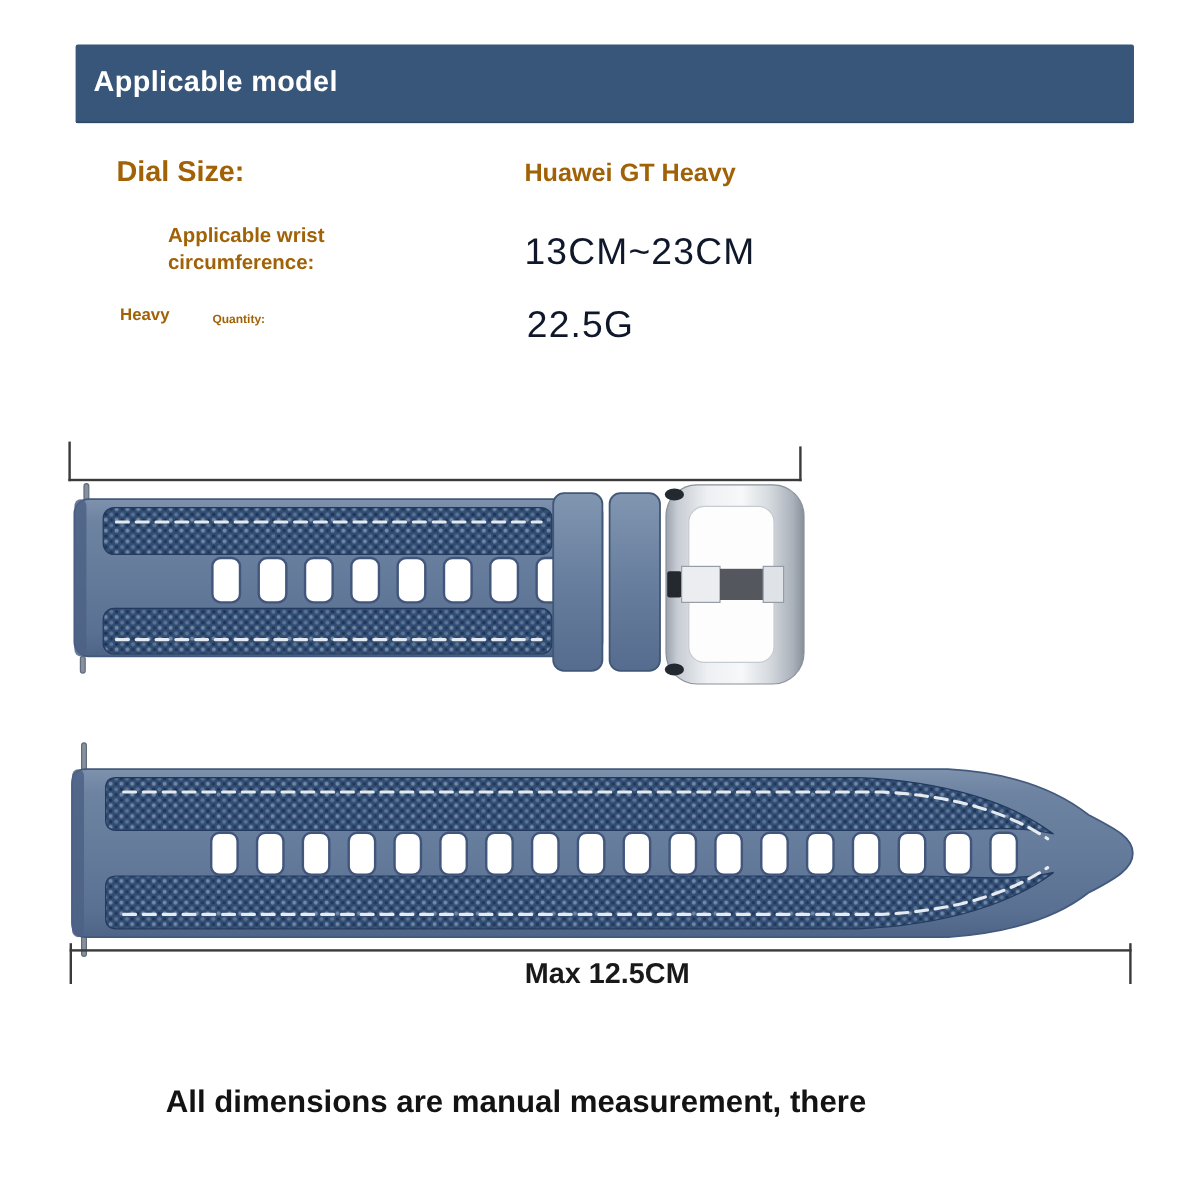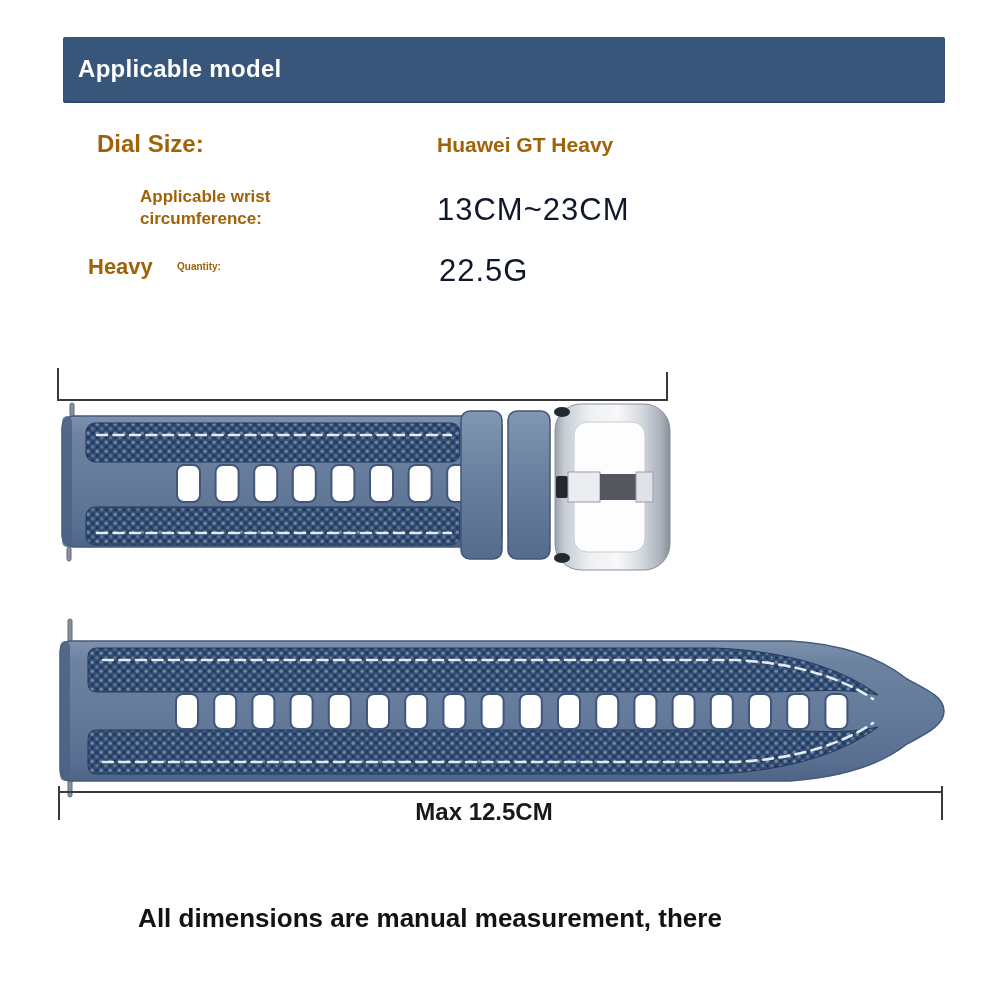--- a/index.html
+++ b/index.html
@@ -12,28 +12,28 @@
     background:#375679; border-bottom:2px solid #2e4a68; border-radius:2px;
     display:flex; align-items:center; box-sizing:border-box; padding-left:15px;
   }
   .banner-title { color:#ffffff; font-weight:bold; font-size:24px; letter-spacing:.3px; }
 
   .spec-label   { position:absolute; font-weight:bold; color:#a16207; }
   .lbl-dial     { left:97px;  top:130px; font-size:24px; }
   .val-dial     { left:437px; top:133px; font-size:21px; font-weight:bold; }
   .lbl-wrist    { left:97px;  top:186px; width:165px; font-size:17px; line-height:1.3;margin-left:43px; }
   .val-wrist    { left:437px; top:192px; }
-  .lbl-heavy    { left:88px;  top:254px; font-size:22px; }
+  .lbl-heavy    { left:100px;  top:254px; font-size:14px; }
   .lbl-qty      { left:177px; top:261px; font-size:10px; }
   .val-heavy    { left:439px; top:253px; }
   .spec-value   { position:absolute; font-size:31px; font-weight:400; color:#0f172a; letter-spacing:1px; }
 
   .dim-label { position:absolute; font-weight:bold; font-size:24px; color:#191919; text-align:center; width:400px; }
   .dim-label-short { left:153px; top:349px; }
-  .dim-label-max   { left:284px; top:798px; }
+  .dim-label-max   { left:306px; top:798px; }
 
   .dim-line { position:absolute; height:0; border-top:2px solid #3a3a3a; }
   .dim-line-top    { left:57px; top:399px; width:611px; }
   .dim-line-bottom { left:58px; top:791px; width:885px; }
   .dim-tick { position:absolute; width:2px; background:#3a3a3a; }
   .tick-top-left     { left:57px;  top:368px; height:33px; }
   .tick-top-right    { left:666px; top:372px; height:29px; }
   .tick-bottom-left  { left:58px;  top:786px; height:34px; }
   .tick-bottom-right { left:941px; top:786px; height:34px; }
 

